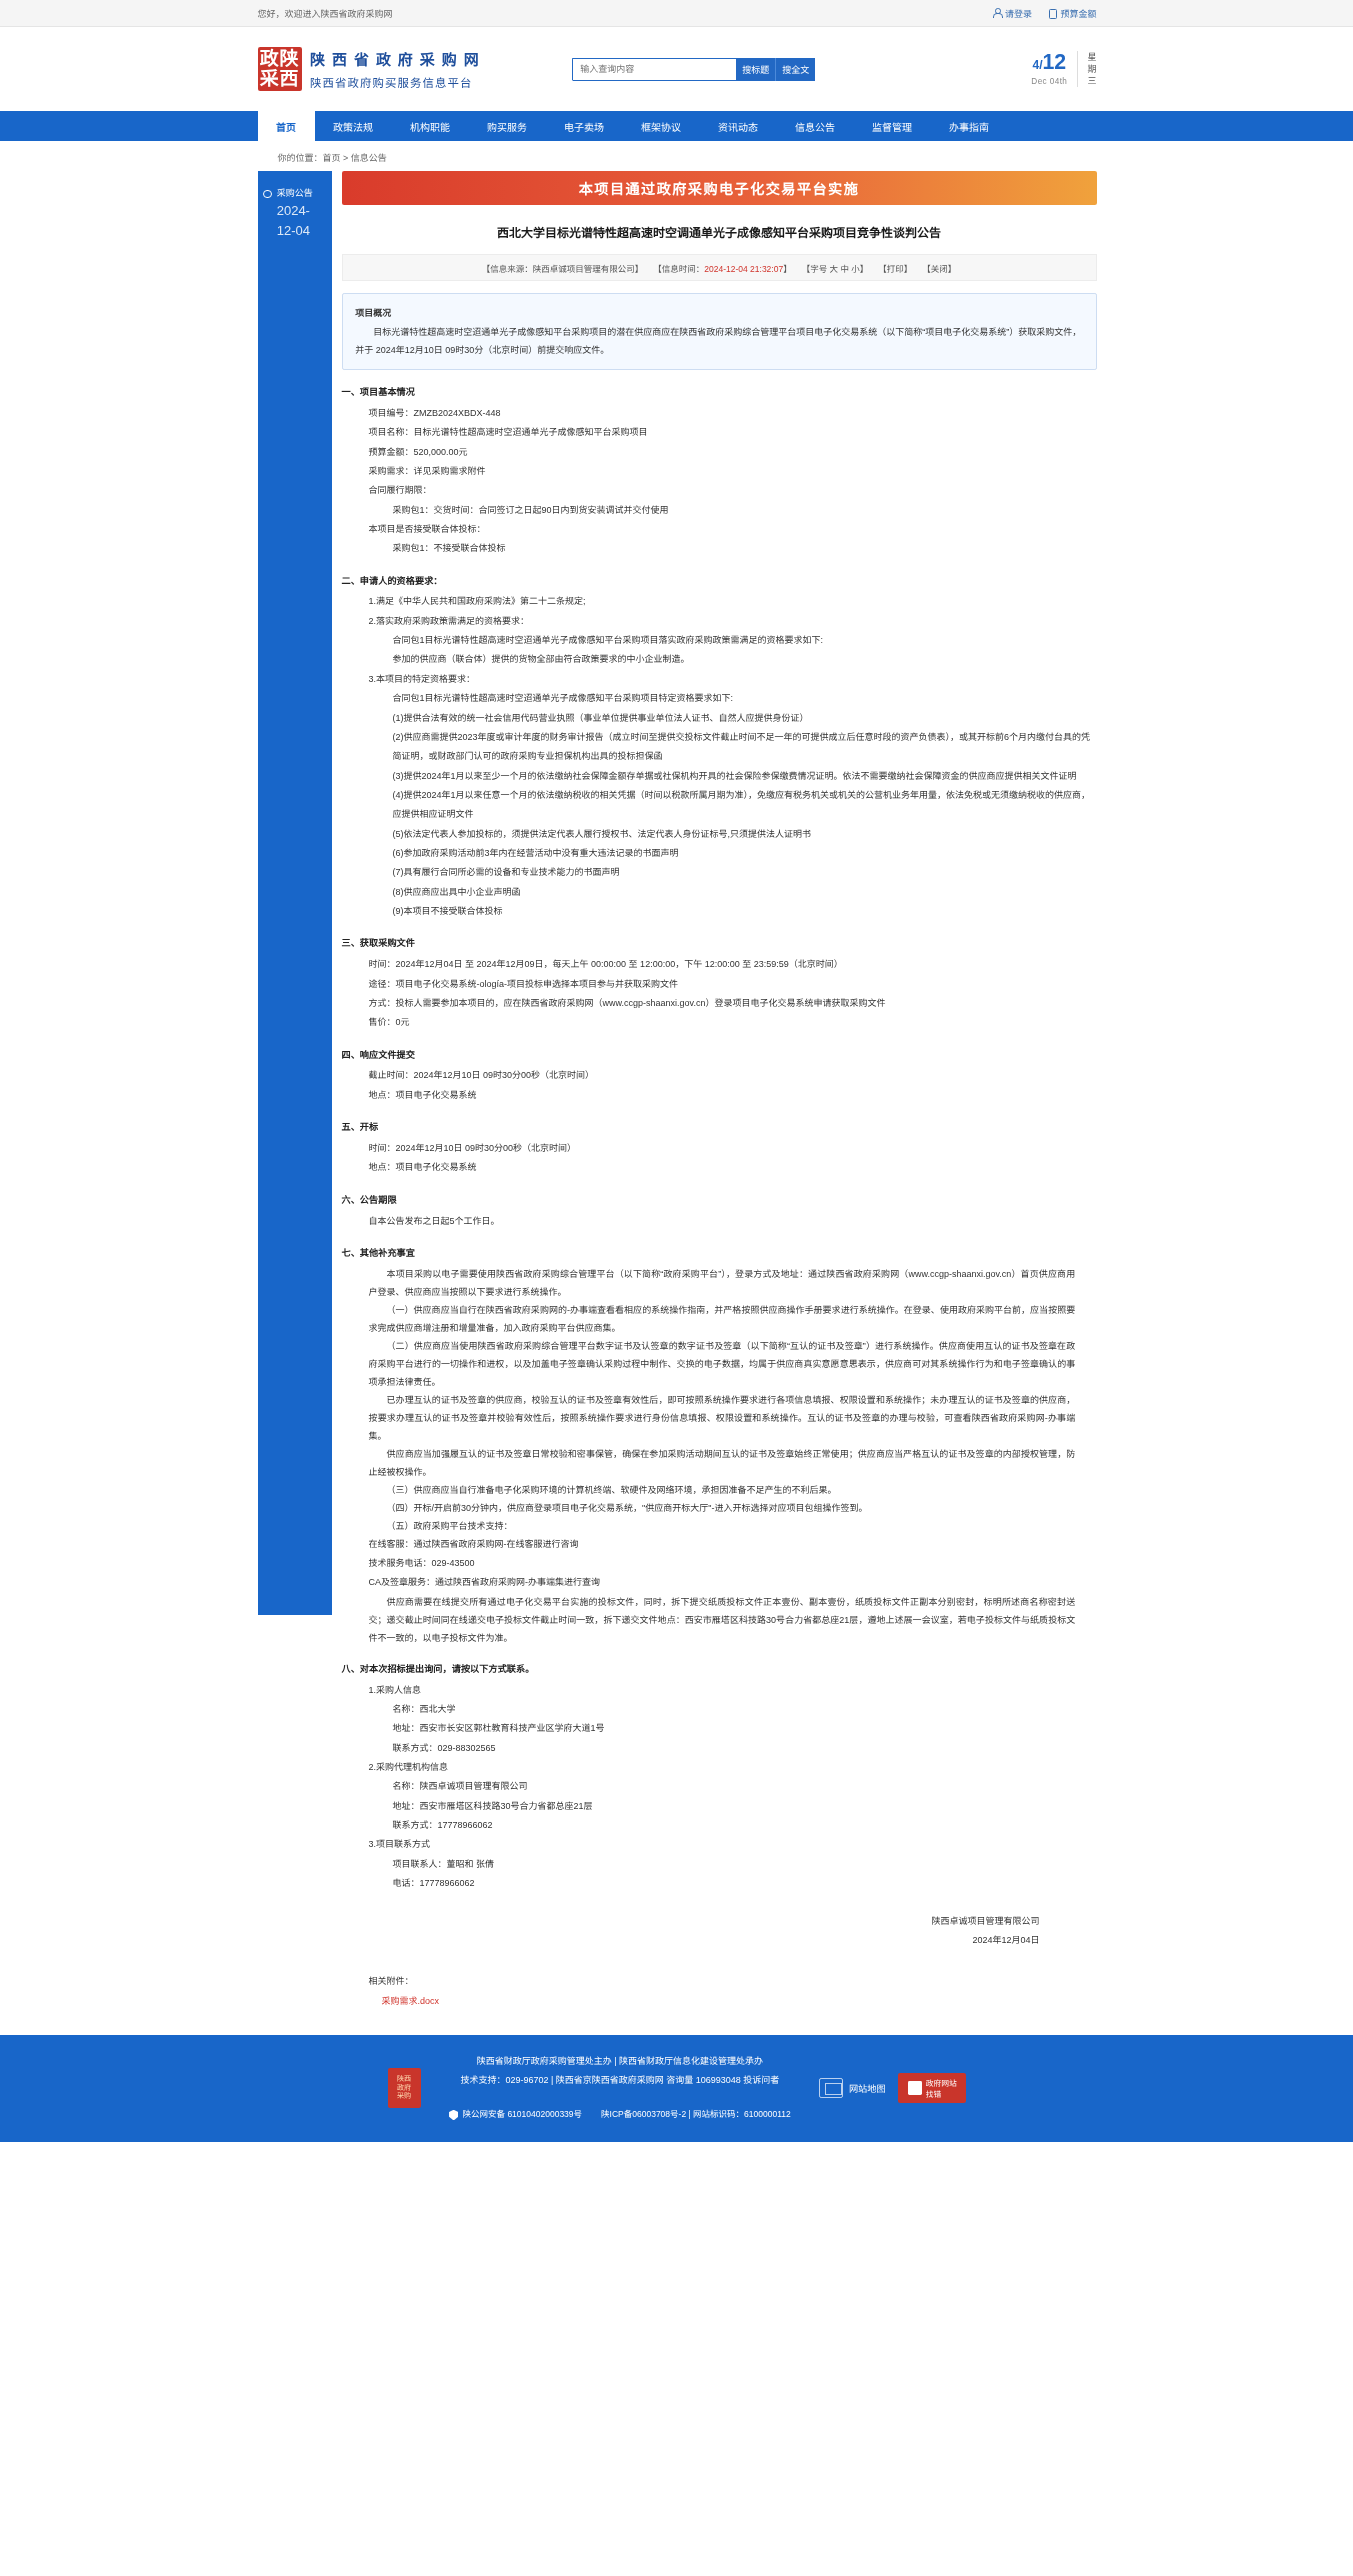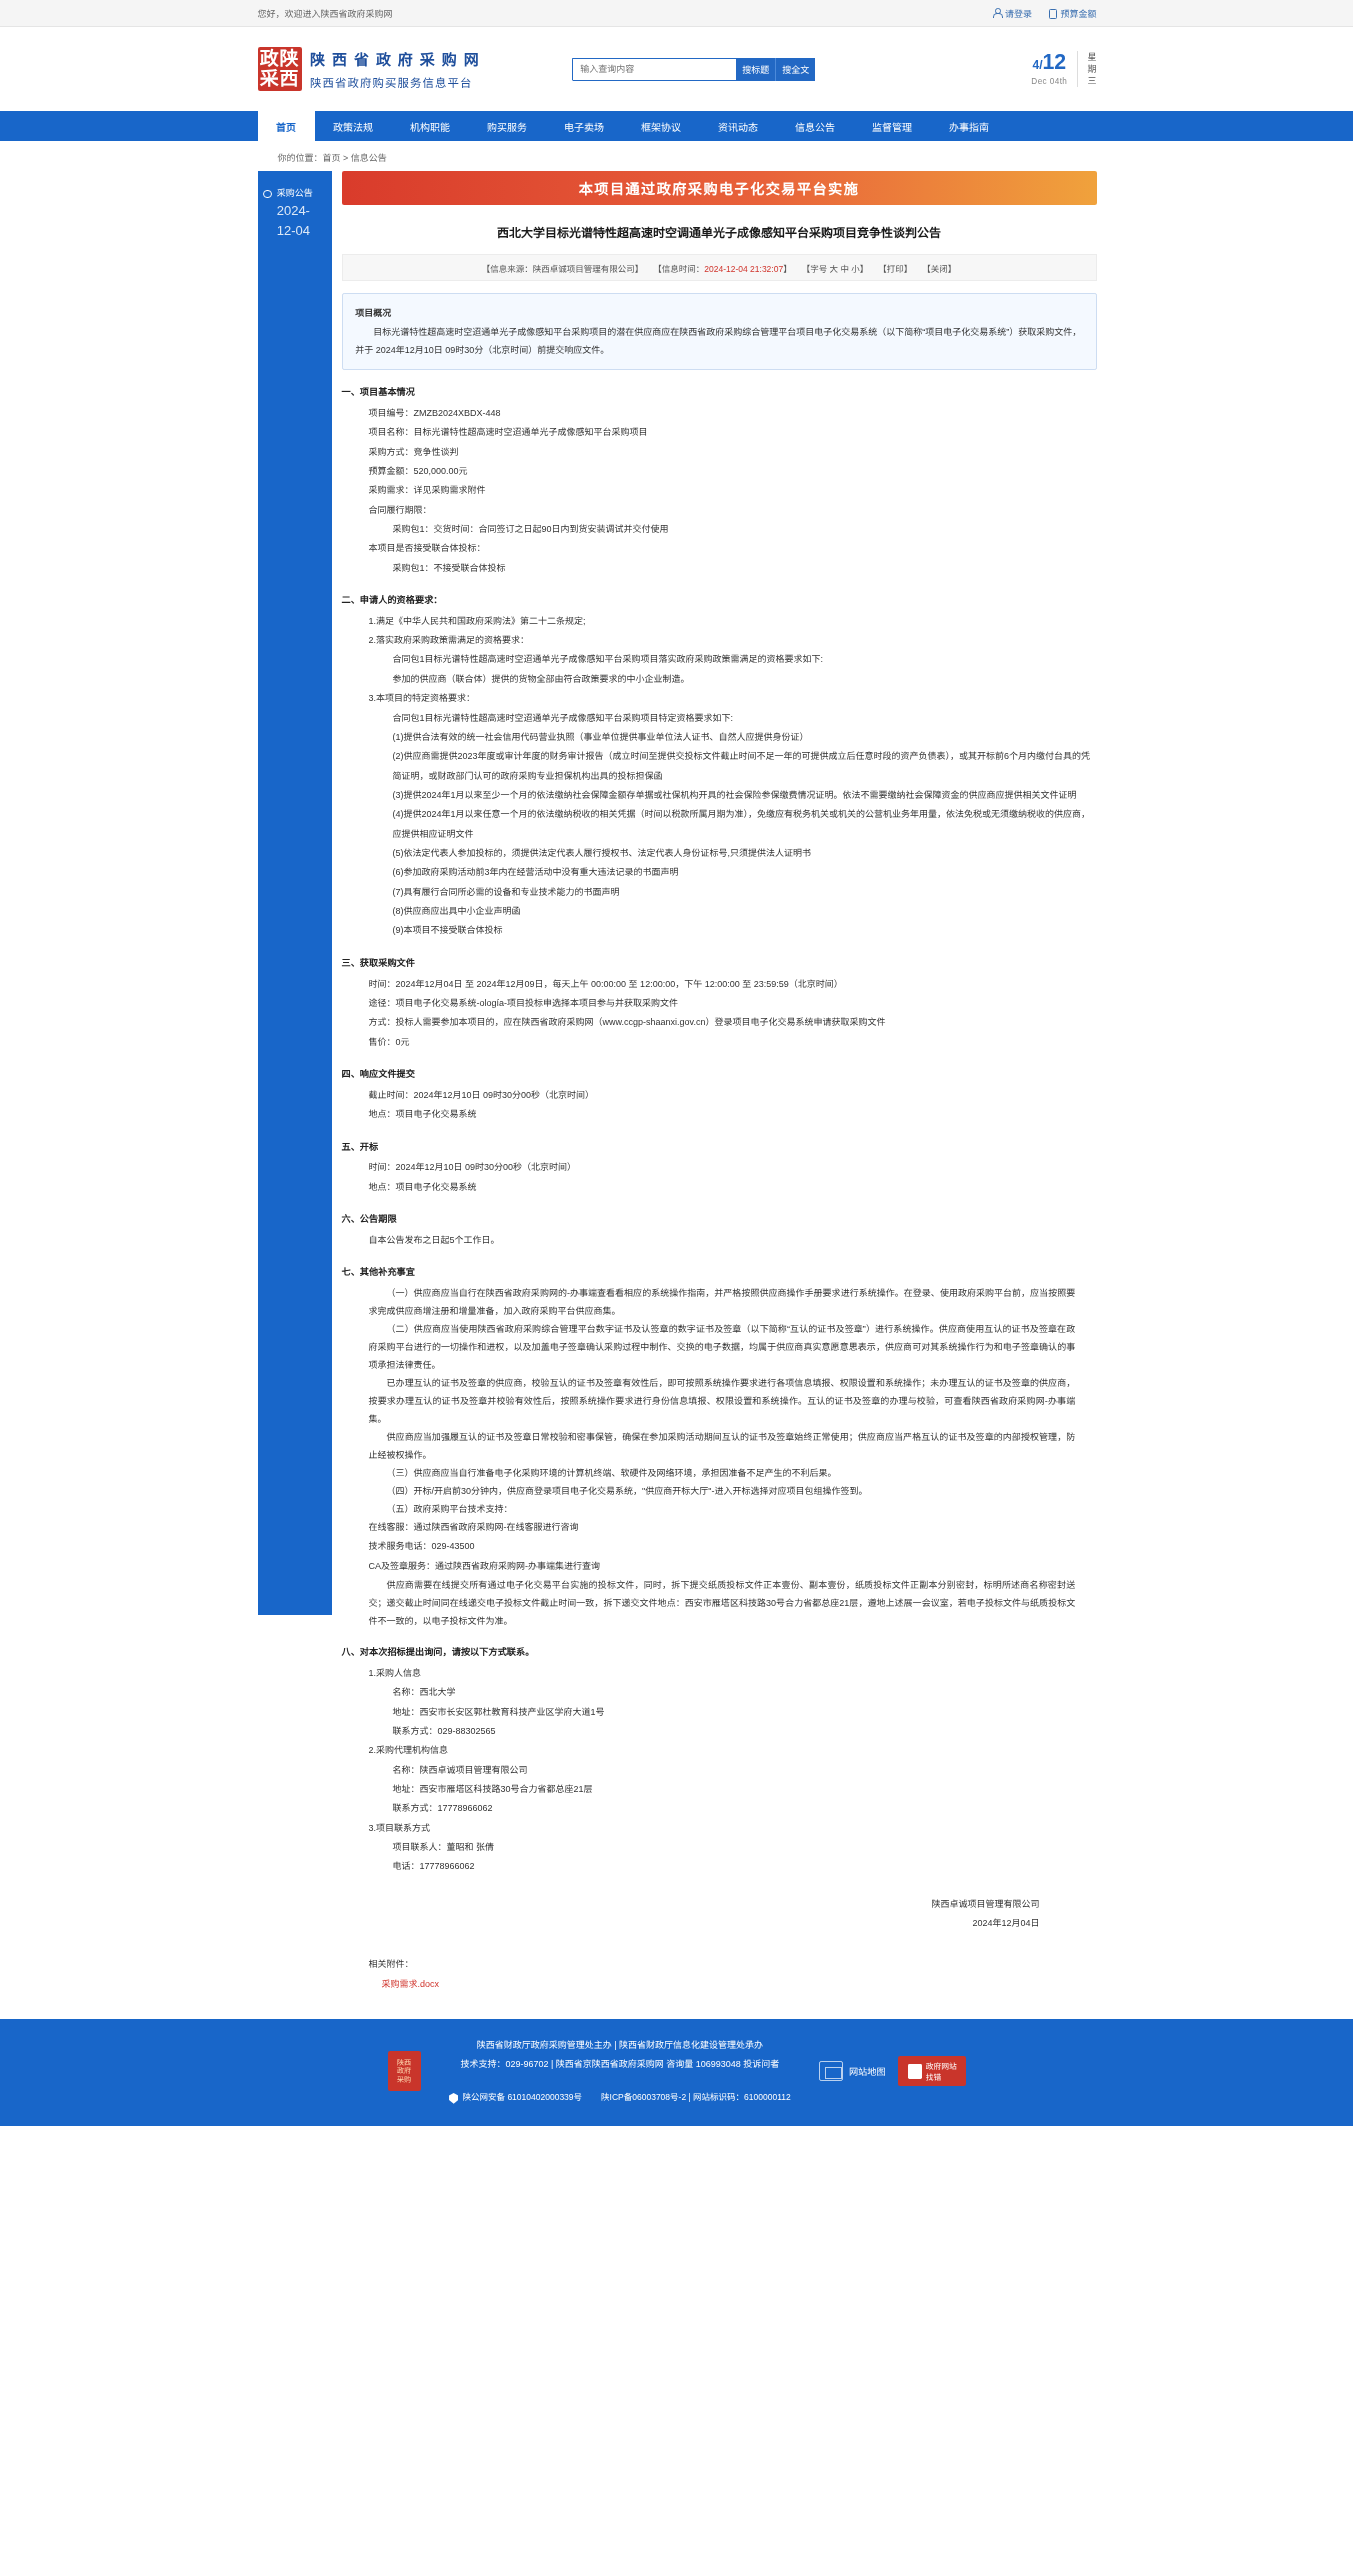--- a/index.html
+++ b/index.html
@@ -239,21 +239,20 @@
 
     <div class="abstract">
       <div class="t">项目概况</div>
       <div class="p">目标光谱特性超高速时空迢通单光子成像感知平台采购项目的潜在供应商应在陕西省政府采购综合管理平台项目电子化交易系统（以下简称“项目电子化交易系统”）获取采购文件，并于 2024年12月10日 09时30分（北京时间）前提交响应文件。</div>
     </div>
 
     <div id="sections">
         <div class="sec-h">一、项目基本情况</div>
         <div class="lvl1">项目编号：ZMZB2024XBDX-448</div>
         <div class="lvl1">项目名称：目标光谱特性超高速时空迢通单光子成像感知平台采购项目</div>
-        <div class="lvl1">采购方式：竞争性谈判</div>
         <div class="lvl1">预算金额：520,000.00元</div>
         <div class="lvl1">采购需求：详见采购需求附件</div>
         <div class="lvl1">合同履行期限：</div>
         <div class="lvl2">采购包1：交货时间：合同签订之日起90日内到货安装调试并交付使用</div>
         <div class="lvl1">本项目是否接受联合体投标：</div>
         <div class="lvl2">采购包1：不接受联合体投标</div>
         <div class="sec-h">二、申请人的资格要求：</div>
         <div class="lvl1">1.满足《中华人民共和国政府采购法》第二十二条规定;</div>
         <div class="lvl1">2.落实政府采购政策需满足的资格要求：</div>
         <div class="lvl2">合同包1目标光谱特性超高速时空迢通单光子成像感知平台采购项目落实政府采购政策需满足的资格要求如下:</div>
@@ -279,20 +278,21 @@
         <div class="lvl1">地点：项目电子化交易系统</div>
         <div class="sec-h">五、开标</div>
         <div class="lvl1">时间：2024年12月10日 09时30分00秒（北京时间）</div>
         <div class="lvl1">地点：项目电子化交易系统</div>
         <div class="sec-h">六、公告期限</div>
         <div class="lvl1">自本公告发布之日起5个工作日。</div>
       </div>
 
     <div class="sec-h">七、其他补充事宜</div>
     <div id="other-paras">
+        <div class="para">本项目采购以电子需要使用陕西省政府采购综合管理平台（以下简称“政府采购平台”），登录方式及地址：通过陕西省政府采购网（www.ccgp-shaanxi.gov.cn）首页供应商用户登录、供应商应当按照以下要求进行系统操作。</div>
         <div class="para">（一）供应商应当自行在陕西省政府采购网的-办事端查看看相应的系统操作指南，并严格按照供应商操作手册要求进行系统操作。在登录、使用政府采购平台前，应当按照要求完成供应商增注册和增量准备，加入政府采购平台供应商集。</div>
         <div class="para">（二）供应商应当使用陕西省政府采购综合管理平台数字证书及认签章的数字证书及签章（以下简称“互认的证书及签章”）进行系统操作。供应商使用互认的证书及签章在政府采购平台进行的一切操作和进权，以及加盖电子签章确认采购过程中制作、交换的电子数据，均属于供应商真实意愿意思表示，供应商可对其系统操作行为和电子签章确认的事项承担法律责任。</div>
         <div class="para">已办理互认的证书及签章的供应商，校验互认的证书及签章有效性后，即可按照系统操作要求进行各项信息填报、权限设置和系统操作；未办理互认的证书及签章的供应商，按要求办理互认的证书及签章并校验有效性后，按照系统操作要求进行身份信息填报、权限设置和系统操作。互认的证书及签章的办理与校验，可查看陕西省政府采购网-办事端集。</div>
         <div class="para">供应商应当加强履互认的证书及签章日常校验和密事保管，确保在参加采购活动期间互认的证书及签章始终正常使用；供应商应当严格互认的证书及签章的内部授权管理，防止经被权操作。</div>
         <div class="para">（三）供应商应当自行准备电子化采购环境的计算机终端、软硬件及网络环境，承担因准备不足产生的不利后果。</div>
         <div class="para">（四）开标/开启前30分钟内，供应商登录项目电子化交易系统，"供应商开标大厅"-进入开标选择对应项目包组操作签到。</div>
         <div class="para">（五）政府采购平台技术支持：</div>
       </div>
     <div id="other-tail">
         <div class="lvl1">在线客服：通过陕西省政府采购网-在线客服进行咨询</div>

